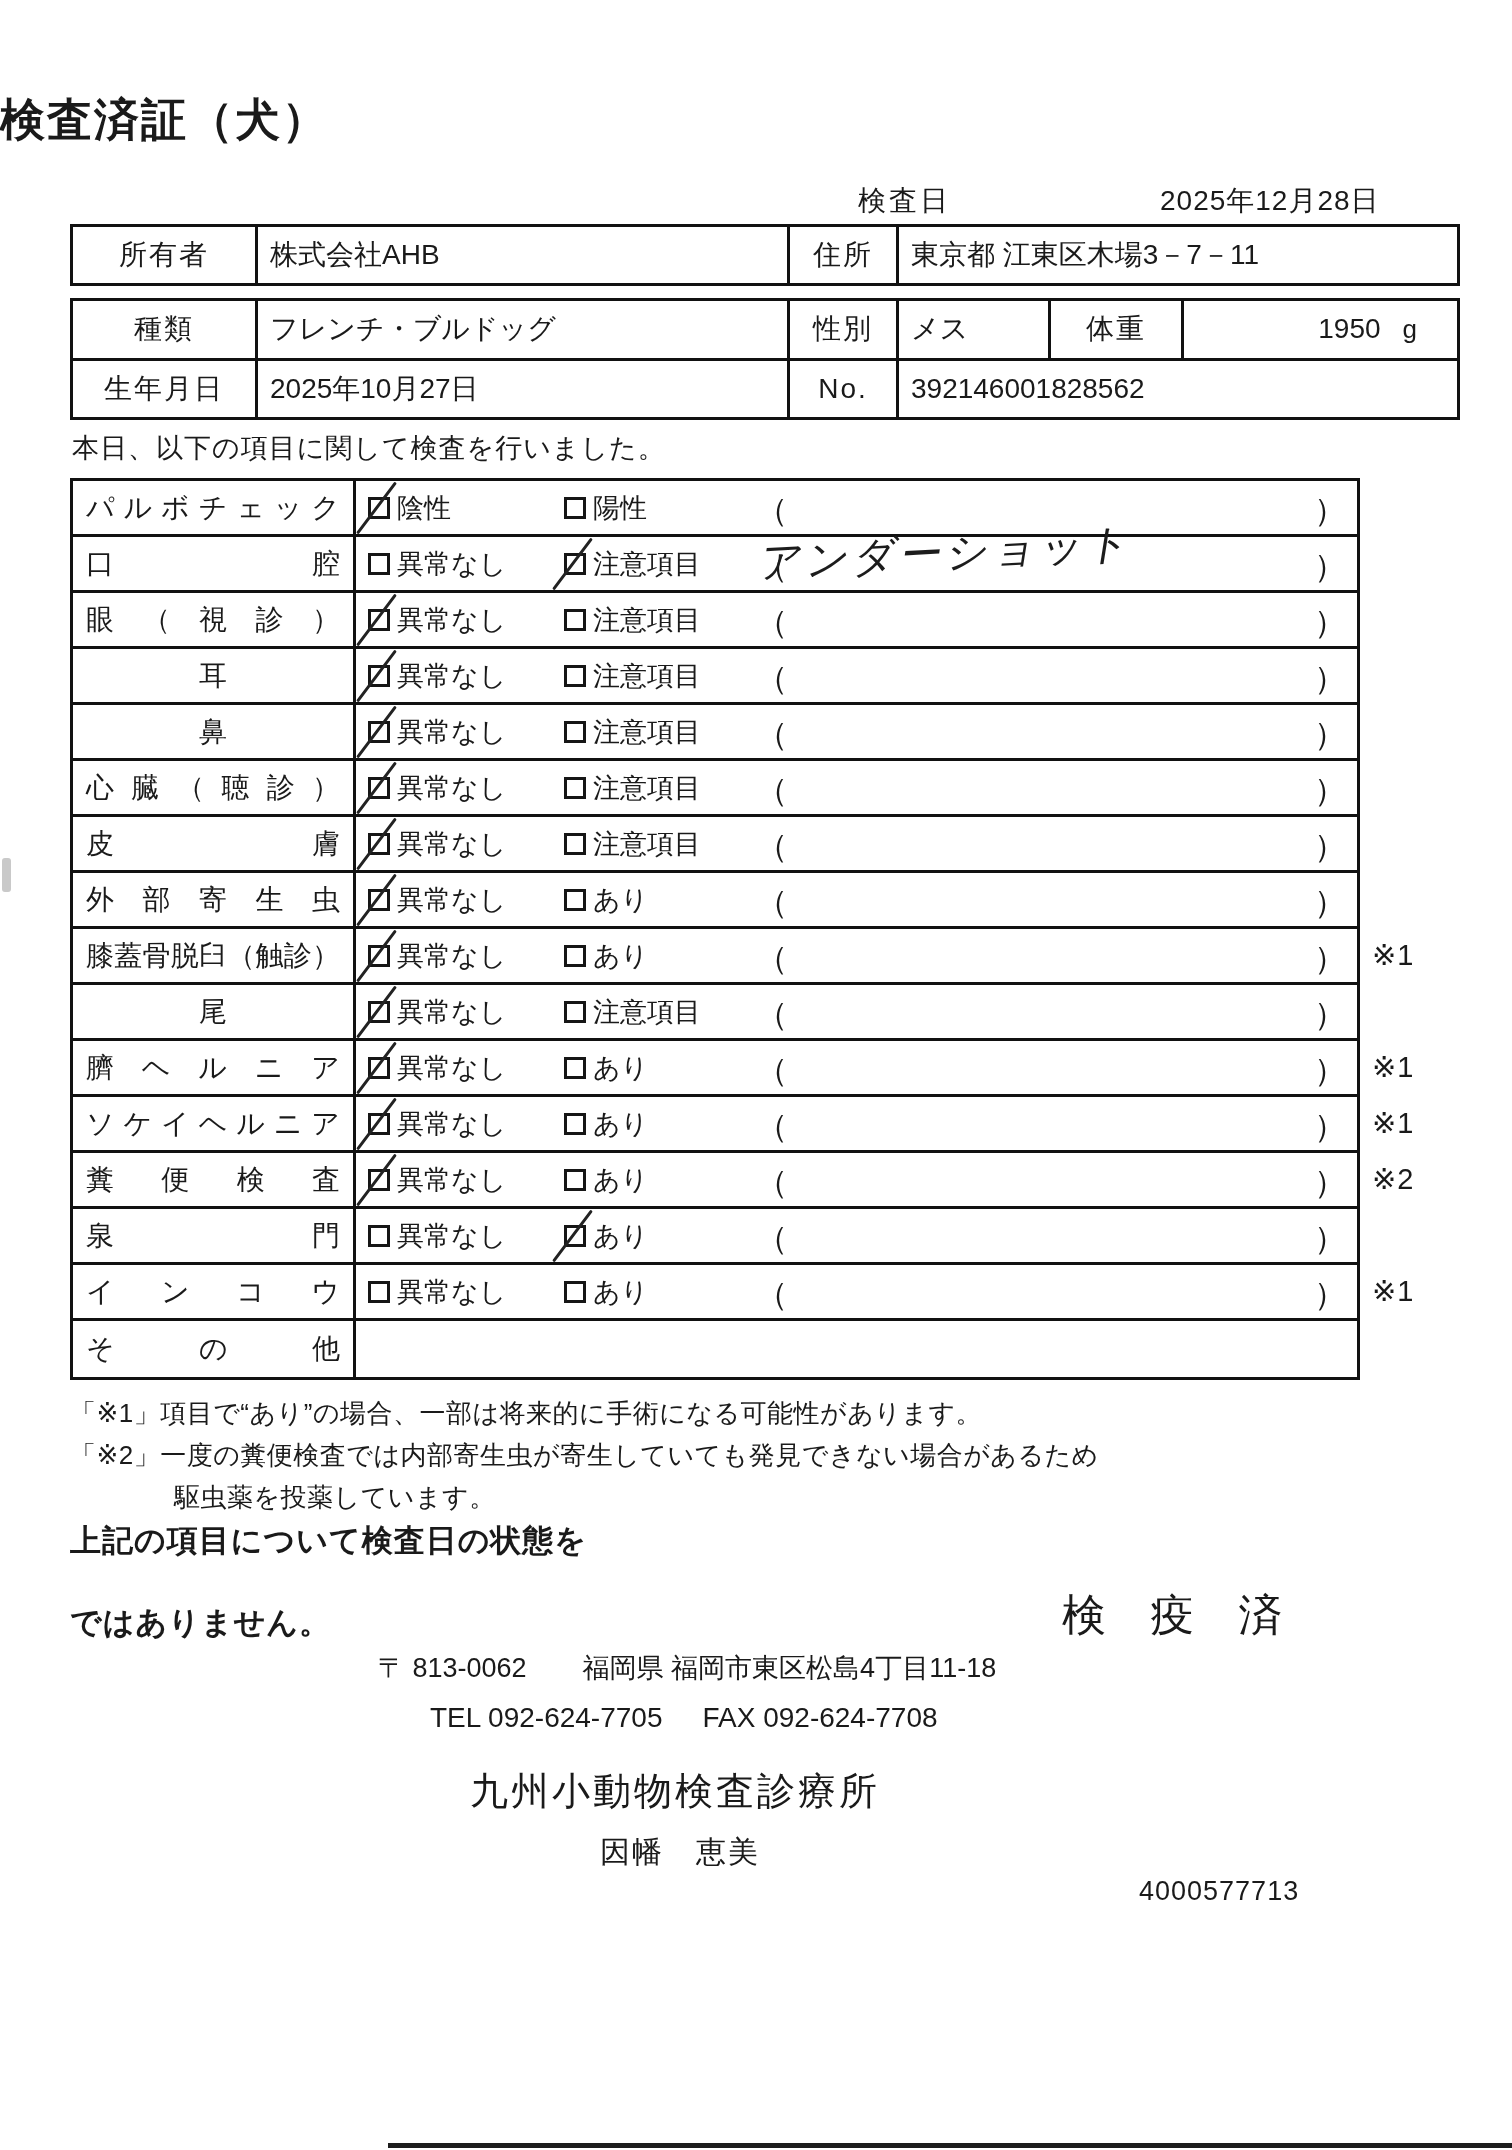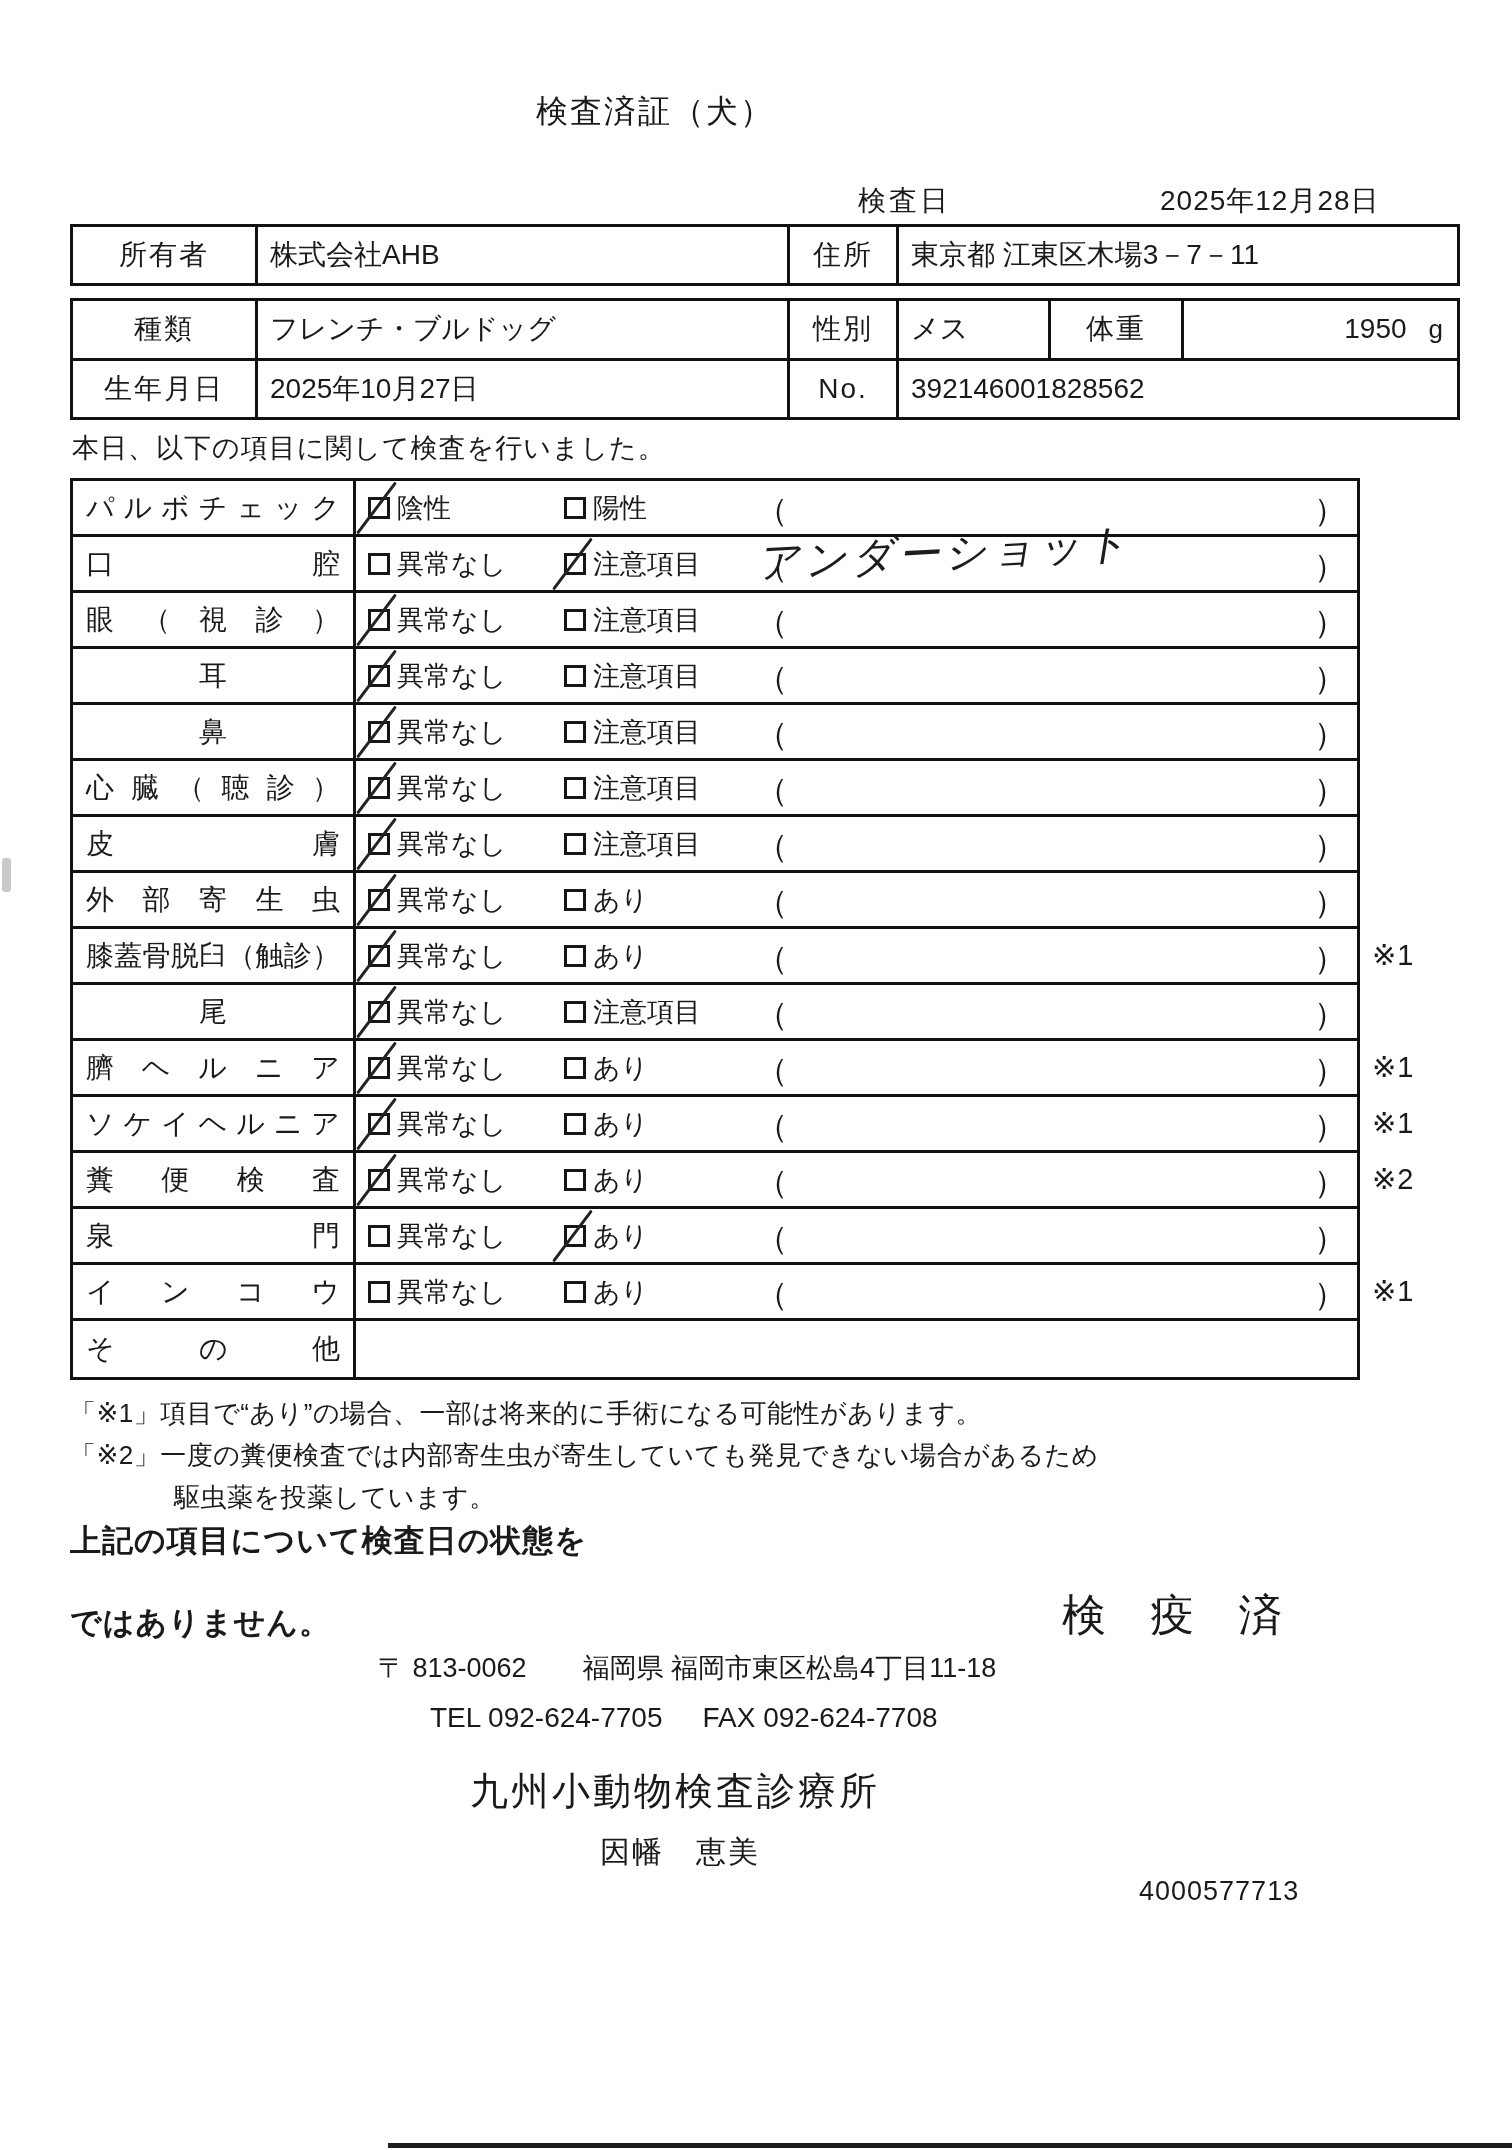--- a/index.html
+++ b/index.html
@@ -4,35 +4,35 @@
 <style>
   html,body { margin:0; padding:0; background:#e8e8e8; }
   .page {
     position:relative; width:1512px; height:2150px; background:#ffffff;
     font-family:"Liberation Sans","DejaVu Sans",sans-serif; color:#1a1a1a;
     overflow:hidden; margin:0 auto;
   }
   .abs { position:absolute; }
   * { box-sizing:border-box; }
 
-  .title { left:0; top:90px; width:1310px; text-align:center; font-size:32px; font-weight:normal; letter-spacing:2px; }
+  .title { left:0; top:90px; width:1310px; text-align:left; font-size:45px; font-weight:bold; letter-spacing:2px; }
   .date-label { left:858px; top:182px; font-size:28px; letter-spacing:3px; }
   .date-value { left:1160px; top:182px; font-size:28px; letter-spacing:1px; }
 
   .tbl { position:absolute; left:70px; border:3px solid #111; display:flex; }
   .t1 { top:224px; width:1390px; height:62px; }
   .t2 { top:298px; width:1390px; height:122px; flex-direction:column; }
   .trow { display:flex; flex:1; }
   .trow.rule { border-bottom:3px solid #111; }
   .cell { border-right:3px solid #111; display:flex; align-items:center; font-size:28px; padding:0 12px; overflow:hidden; white-space:nowrap; }
   .cell.last { border-right:none; }
   .cell.lab { justify-content:center; letter-spacing:2px; padding:0 4px; }
   .w185 { width:185px; } .w532 { width:532px; } .w135 { width:109px; } .w152 { width:152px; } .w133 { width:133px; }
   .grow { flex:1; }
-  .weightcell { justify-content:flex-end; padding-right:14px;text-align:right; }
+  .weightcell { justify-content:flex-end; padding-right:40px;text-align:right; }
   .unit { margin-left:22px; font-size:26px; }
 
   .intro { left:72px; top:430px; font-size:27px; letter-spacing:1px; }
 
   .itable { position:absolute; left:70px; top:478px; width:1290px; border:3px solid #111; }
   .irow { display:flex; height:56px; border-bottom:3px solid #111; }
   .irow:last-child { border-bottom:none; }
   .iname { width:283px; border-right:3px solid #111; display:flex; align-items:center; padding:0 13px; font-size:28px; overflow:hidden; }
   .iname.justify { justify-content:space-between; }
   .iname.center { justify-content:center; }

